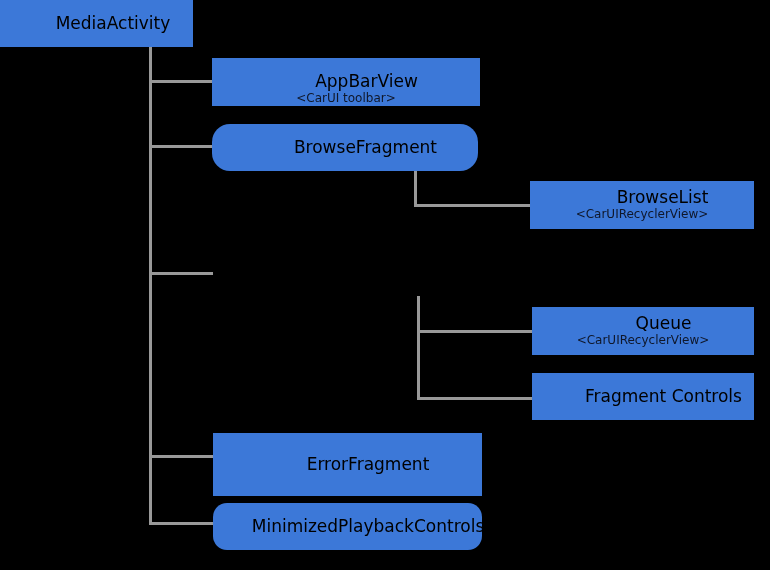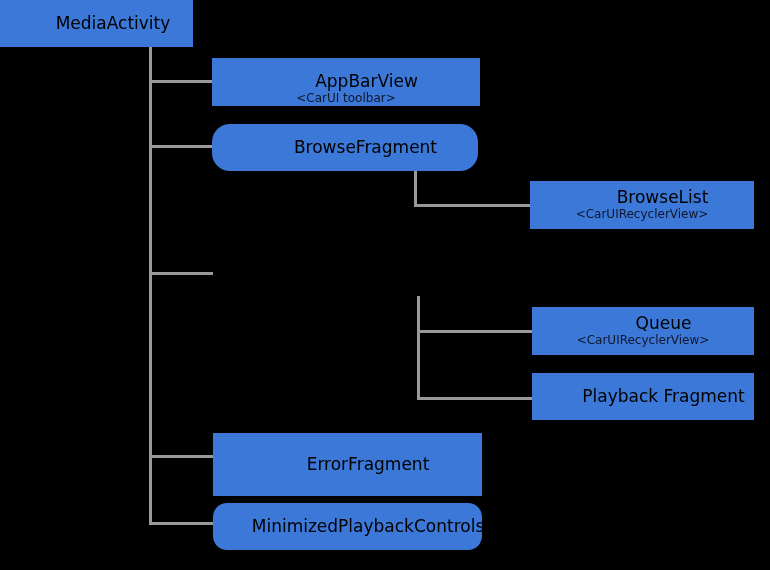--- a/index.html
+++ b/index.html
@@ -88,21 +88,21 @@
     <span class="node-sub">&lt;CarUIRecyclerView&gt;</span>
   </div>
 
 
   <div class="node" style="left:532px; top:307px; width:222px; height:48px;text-align:right;">
     <span class="node-title">Queue</span>
     <span class="node-sub">&lt;CarUIRecyclerView&gt;</span>
   </div>
 
   <div class="node" style="left:532px; top:373px; width:222px; height:47px;">
-    <span class="node-title">Playback Fragment</span>
+    <span class="node-title">Fragment Controls</span>
   </div>
 
   <div class="node" style="left:213px; top:433px; width:269px; height:63px;">
     <span class="node-title">ErrorFragment</span>
   </div>
 
   <div class="node" style="left:213px; top:503px; width:269px; height:47px;border-radius:14px;">
     <span class="node-title">MinimizedPlaybackControls</span>
   </div>
 

